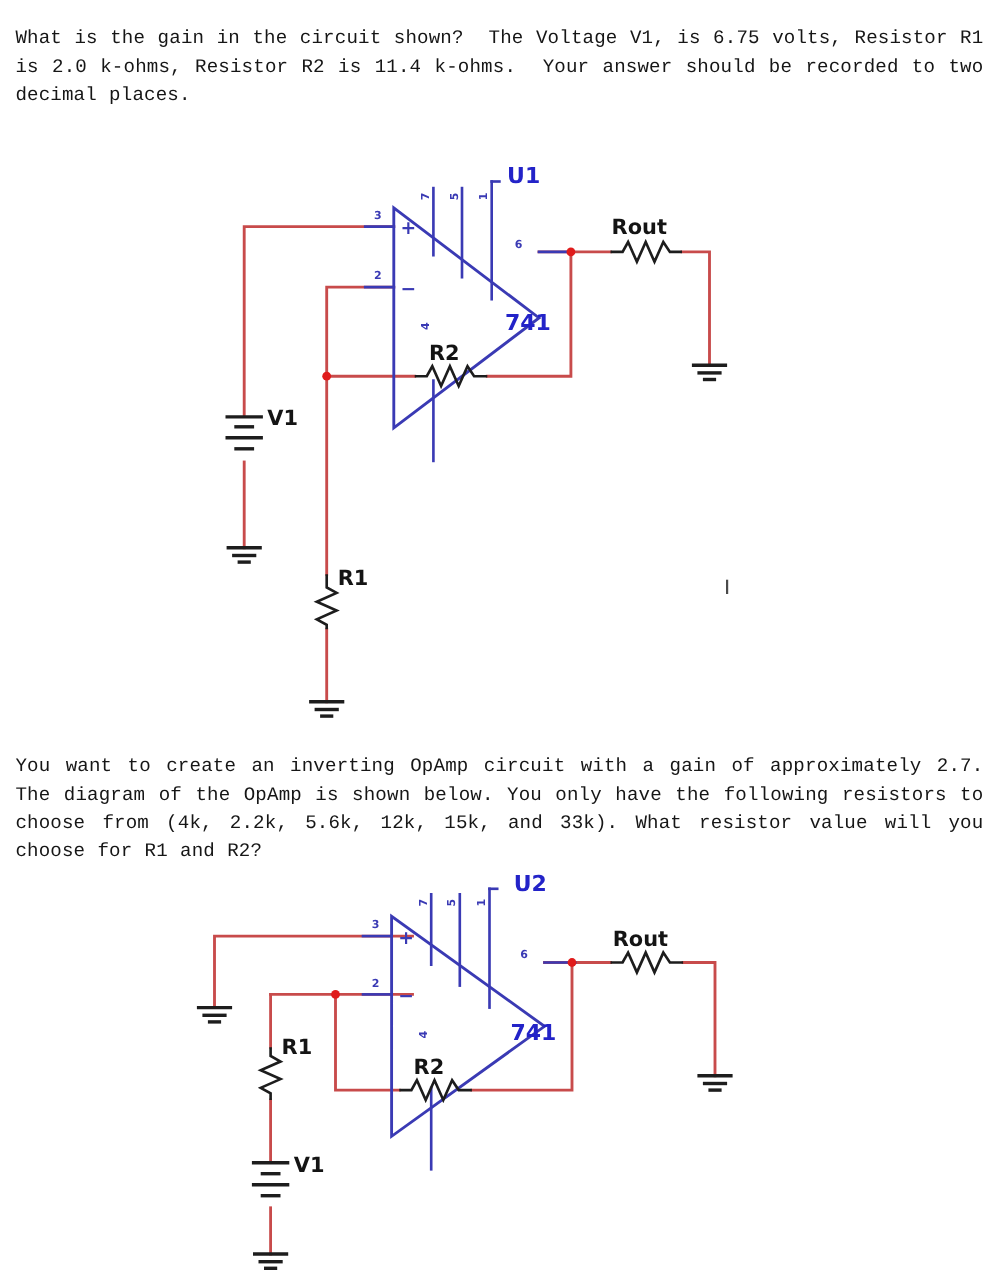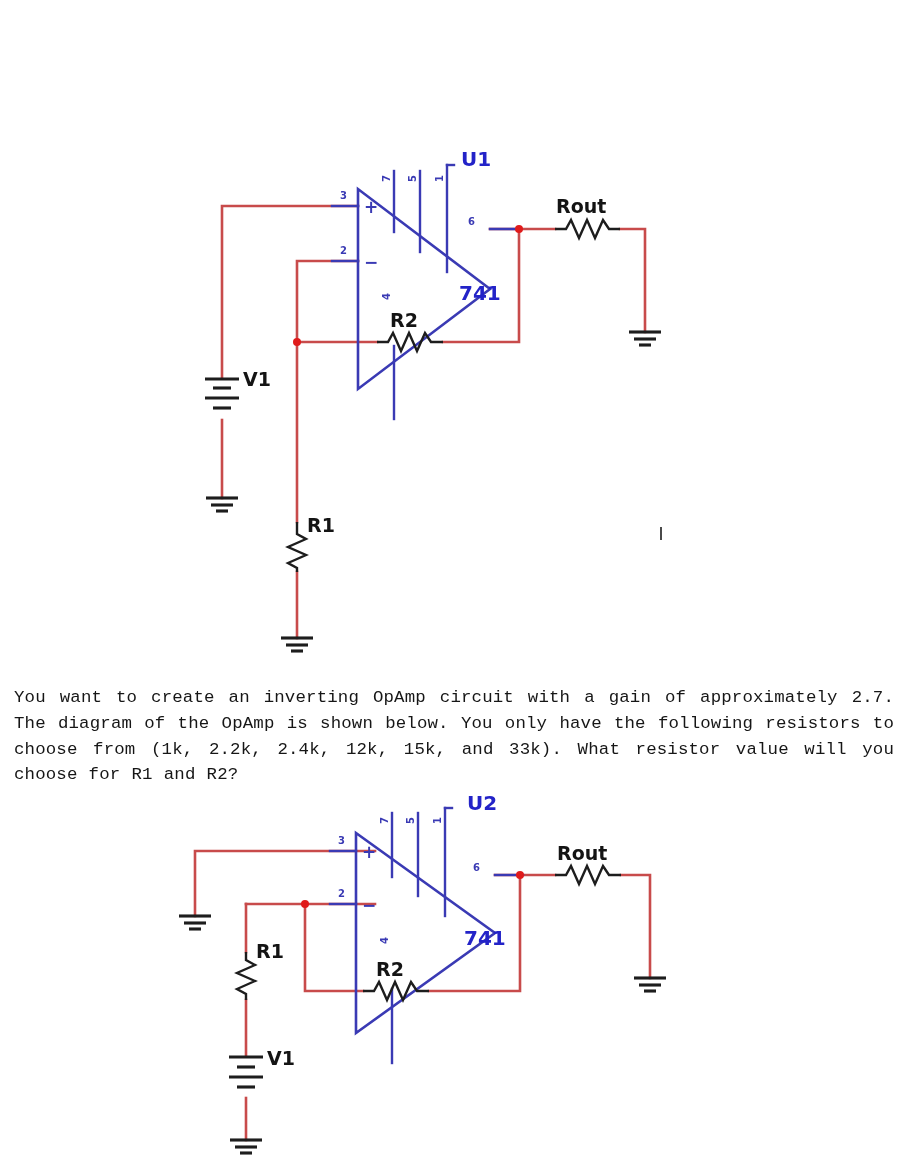--- a/index.html
+++ b/index.html
@@ -83,20 +83,21 @@
     background: #4a4a4a;
     width: 2px;
     height: 13px;
   }
 </style>
 </head>
 <body>
 
 <div class="page">
 
+  <p class="qtext" id="q1-text">What is the gain in the circuit shown?  The Voltage V1, is 6.75 volts, Resistor R1 is 2.0 k-ohms, Resistor R2 is 11.4 k-ohms.  Your answer should be recorded to two decimal places.</p>
 
   <div id="circuit-1-wrap">
     <svg class="circuit" width="910" height="440" viewBox="0 0 910 440">
 
       <path class="wire" d="M 222,258 L 222,86 L 358,86"></path>
 
       <path class="wire" d="M 222,300 L 222,378"></path>
 
       <path class="wire" d="M 358,141 L 297,141 L 297,402"></path>
 
@@ -176,21 +177,21 @@
         <path class="gnd" d="M 639,225 L 651,225"></path>
       </g>
 
       <circle class="node" cx="519" cy="109" r="4"></circle>
       <circle class="node" cx="297" cy="222" r="4"></circle>
     </svg>
   </div>
 
   <div class="speck" style="left:660px; top:527px;"></div>
 
-  <p class="qtext" id="q2-text">You want to create an inverting OpAmp circuit with a gain of approximately 2.7.  The diagram of the OpAmp is shown below. You only have the following resistors to choose from (1k, 2.2k, 2.4k, 12k, 15k, and 33k). What resistor value will you choose for R1 and R2?</p>
+  <p class="qtext" id="q2-text">You want to create an inverting OpAmp circuit with a gain of approximately 2.7.  The diagram of the OpAmp is shown below. You only have the following resistors to choose from (4k, 2.2k, 5.6k, 12k, 15k, and 33k). What resistor value will you choose for R1 and R2?</p>
 
   <div id="circuit-2-wrap">
     <svg class="circuit" width="910" height="367" viewBox="0 0 910 367">
 
       <path class="wire" d="M 220,128 L 220,63 L 400,63"></path>
 
       <path class="wire" d="M 400,116 L 271,116"></path>
 
       <path class="wire" d="M 271,116 L 271,164"></path>
 

